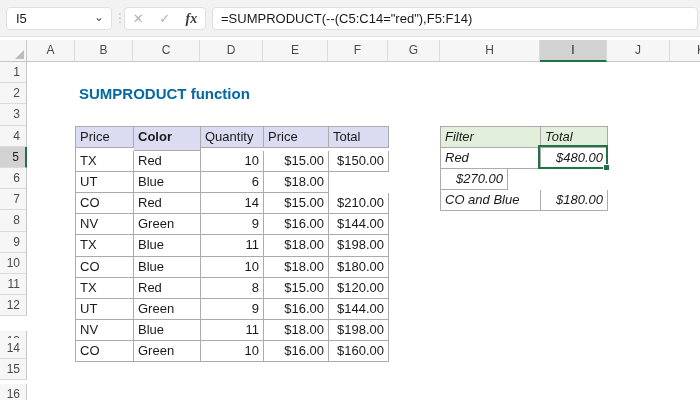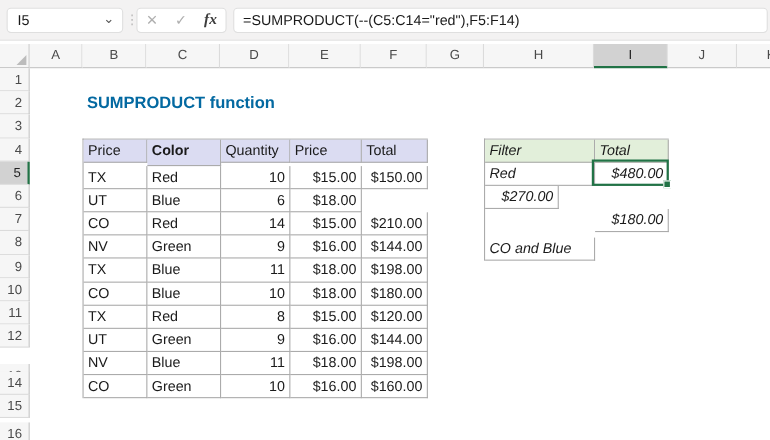--- a/index.html
+++ b/index.html
@@ -188,21 +188,21 @@
         <div class="tcell hdr-green" style="width: 67px; height: 21.2px;">Total</div>
       </div>
       <div class="trow">
         <div class="tcell" style="width: 100px; height: 21.2px;">Red</div>
         <div class="tcell num" style="width: 67px; height: 21.2px;">$480.00</div>
       </div>
       <div class="trow">
         <div class="tcell num" style="width: 67px; height: 21.2px;">$270.00</div>
       </div>
       <div class="trow">
-        <div class="tcell" style="width: 100px; height: 21.2px; margin-top: 26px;">CO and Blue</div>
+        <div class="tcell" style="width: 100px; height: 21.2px;">CO and Blue</div>
         <div class="tcell num" style="width: 67px; height: 21.2px;">$180.00</div>
       </div>
     </div>
     <div class="selbox" style="left: 538px; top: 145.3px; width: 70px; height: 24.2px;">
       <div class="fillhandle"></div>
     </div>
   </div>
 
 <div class="sheet-title" id="title" style="left: 79px; top: 83.2px; line-height: 21.2px;">SUMPRODUCT function</div>
 

